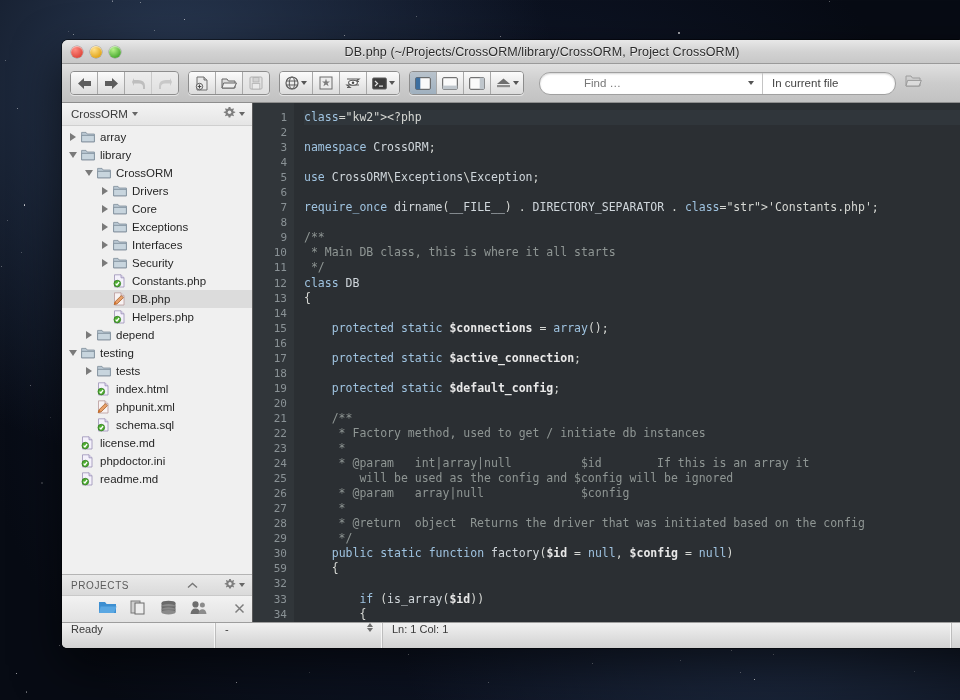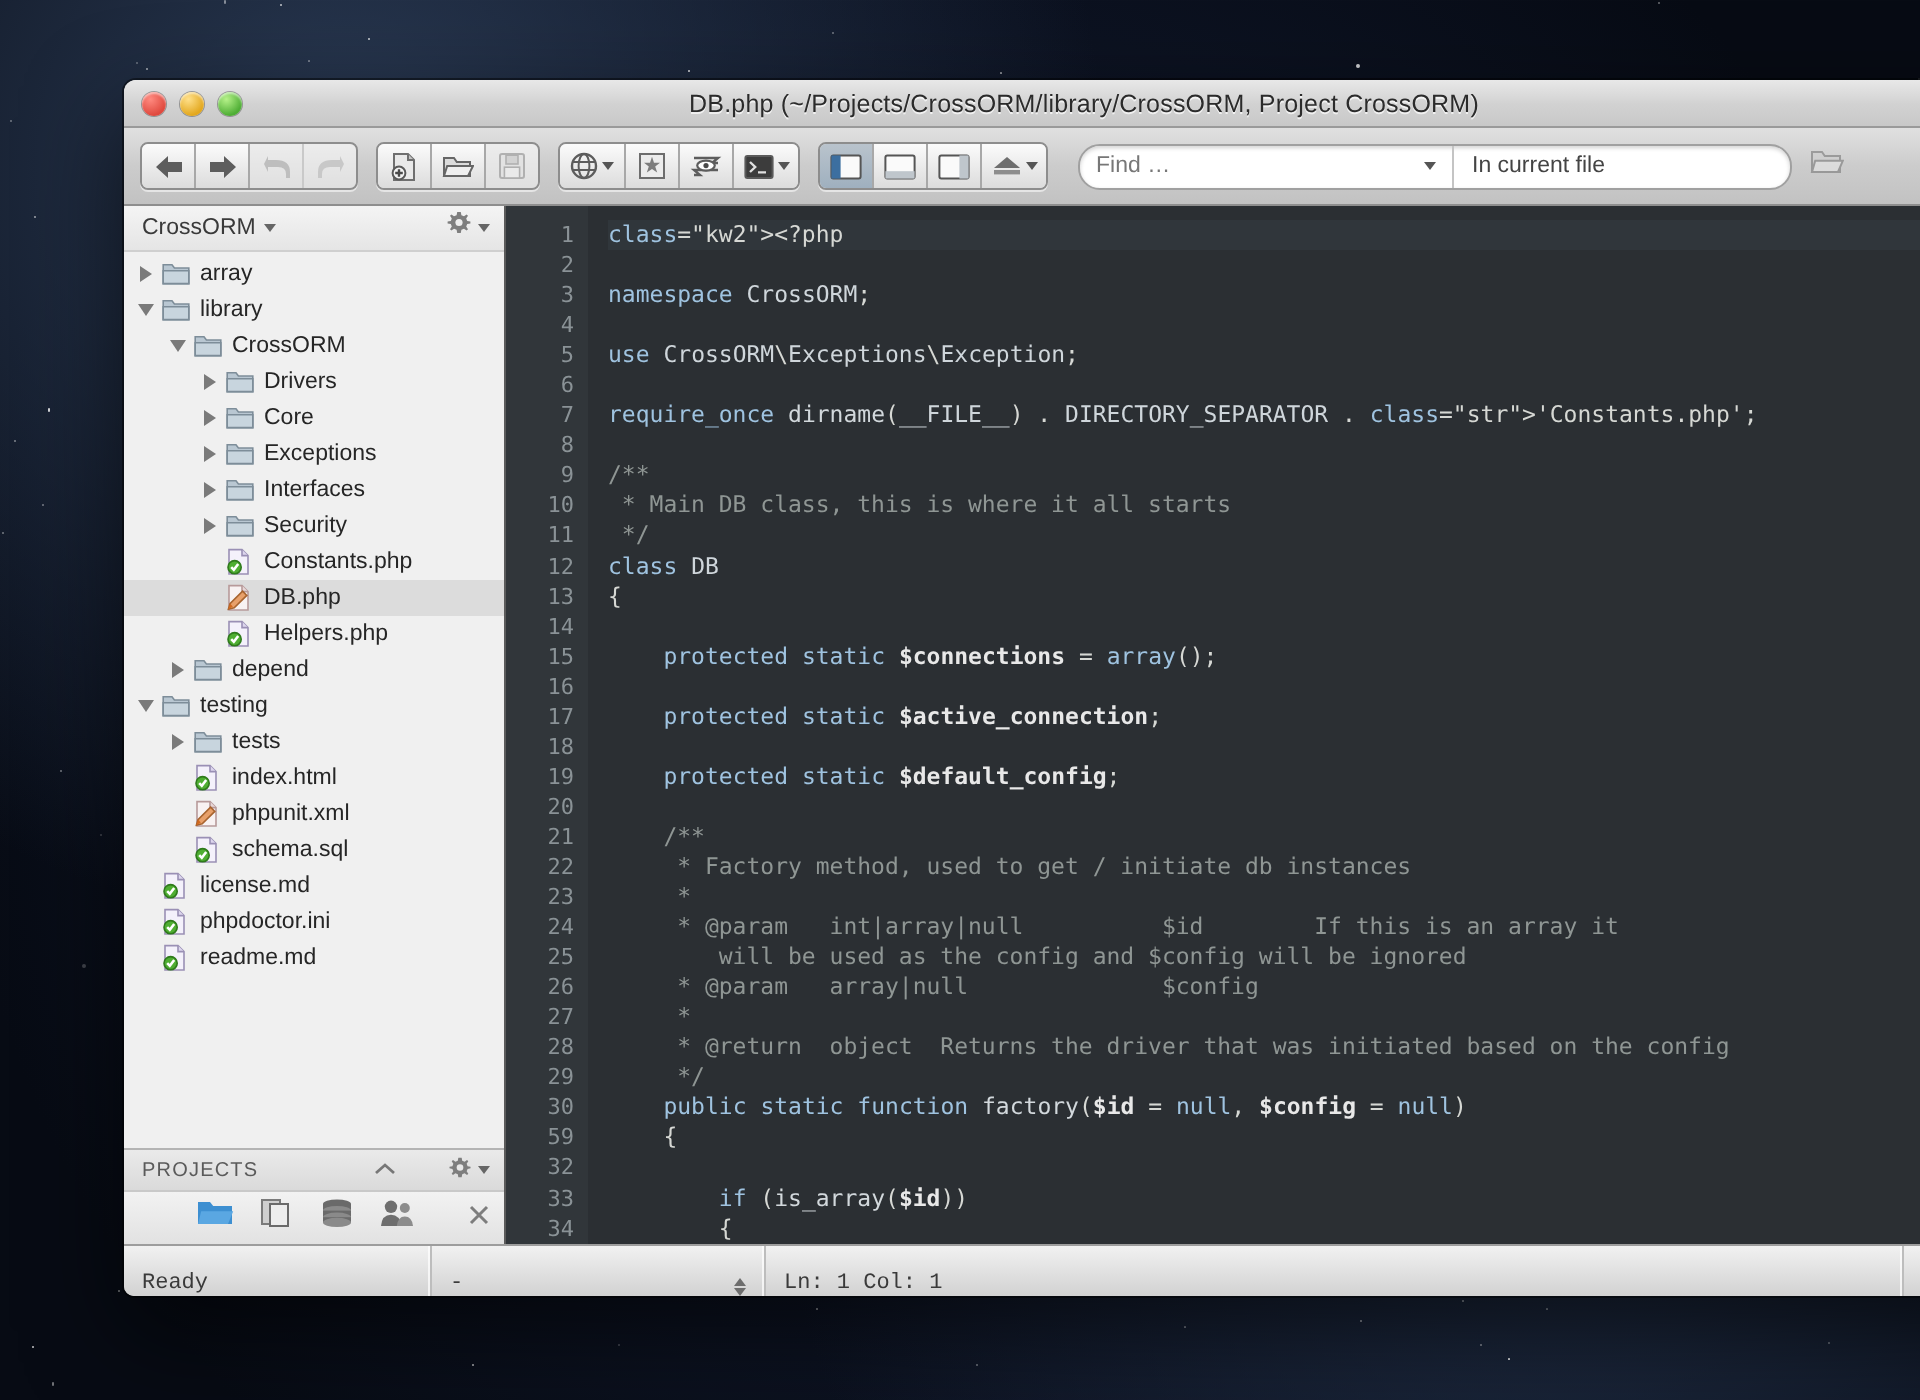--- a/index.html
+++ b/index.html
@@ -98,21 +98,21 @@
     border: 1px solid #a0a0a0;
     border-radius: 11px;
     box-shadow: inset 0 1px 2px rgba(0,0,0,.18);
     overflow: hidden;
   }
   .find-field {
     flex: 0 0 170px; height: 100%;
     display: flex; align-items: center; justify-content: space-between;
     padding: 0 8px;
     border-right: 1px solid #c4c4c4;
-    font-size: 11.5px; color: #777;
+    font-size: 11.5px; color: #777; margin-left: 36px;
   }
   .scope-field {
     flex: 1; height: 100%;
     display: flex; align-items: center;
     padding: 0 9px;
     font-size: 11.5px; color: #444;
   }
   .folder-btn { margin-left: 9px; opacity:.6; display:flex; align-items:center; }
 
   
@@ -235,25 +235,24 @@
 
   
   .statusbar {
     height: 25px; flex: 0 0 25px;
     display: flex; align-items: stretch;
     background: linear-gradient(to bottom, #f1f1f1 0%, #dedede 60%, #d2d2d2 100%);
     border-top: 1px solid #9d9d9d;
     font-size: 11px; color: #3a3a3a;
   }
   .sb-cell {
-    display: flex; align-items: flex-end;
+    display: flex; align-items: flex-start;
     padding: 0 9px;
     border-right: 1px solid #bdbdbd;
     box-shadow: inset -1px 0 0 rgba(255,255,255,.7);
-    font-family: Liberation Mono, monospace;
   }
   .sb-cell.grow { flex: 1; }
   .stepper { margin-left: auto; display:flex; flex-direction:column; gap:1px; padding-left:8px; }
   .stepper i { width:0;height:0;border-left:3.5px solid transparent;border-right:3.5px solid transparent; }
   .stepper i.up { border-bottom:4px solid #6d6d6d; }
   .stepper i.dn { border-top:4px solid #6d6d6d; }
   .sb-right { display:flex; align-items:center; gap:7px; padding: 0 8px; }
 </style>
 </head>
 <body>

